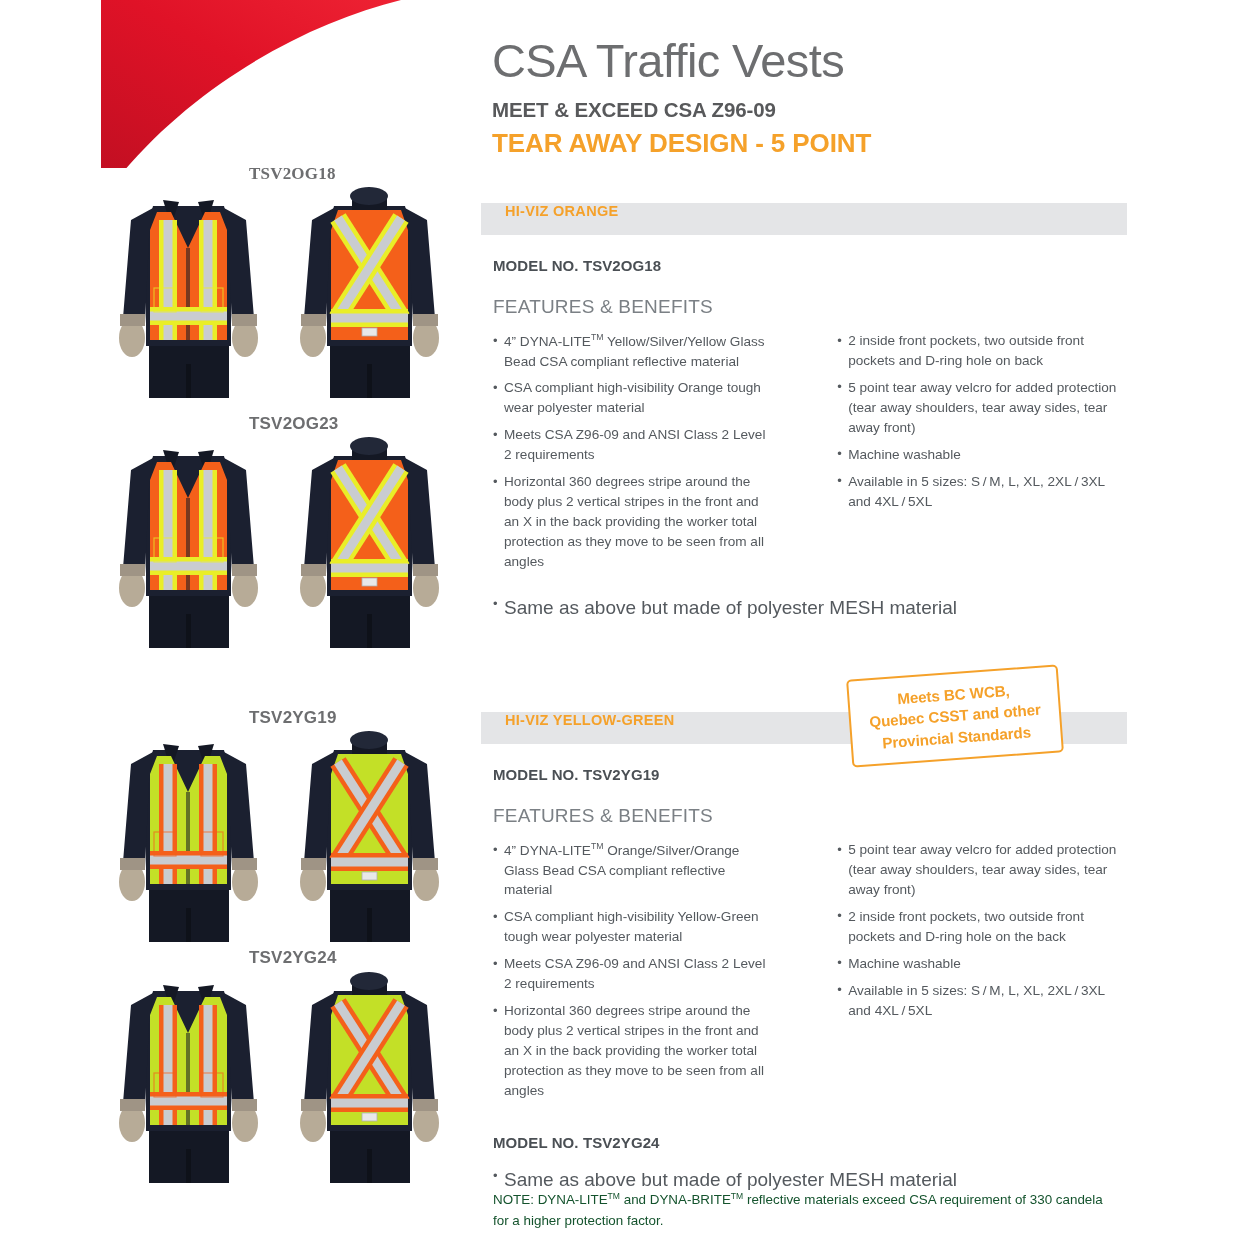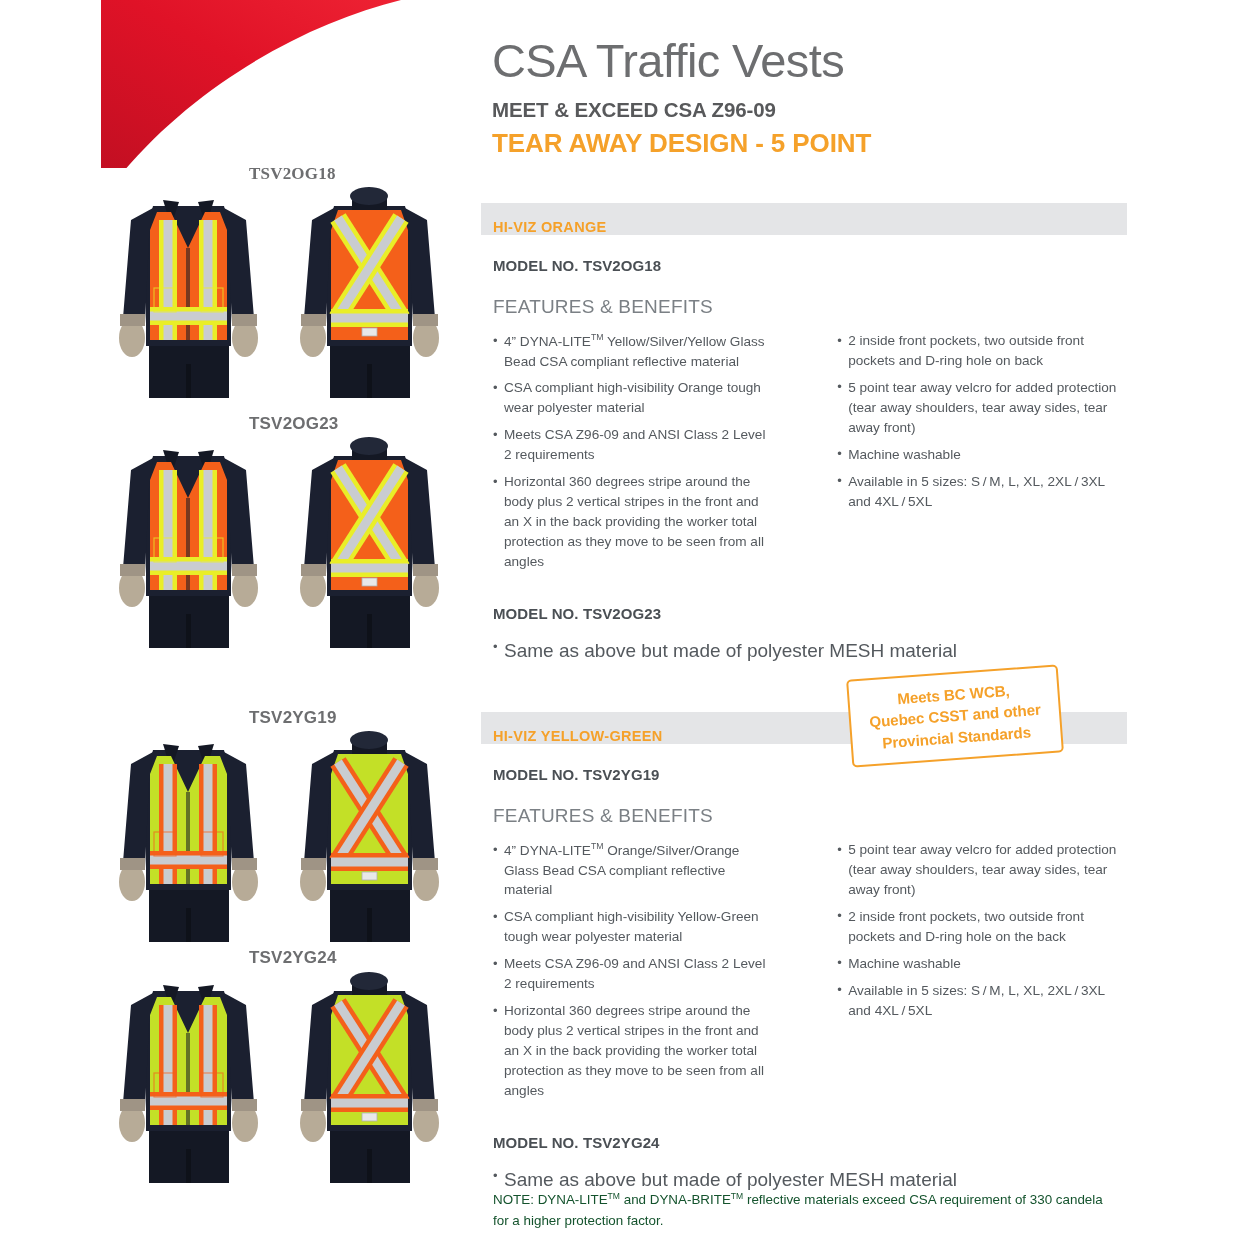--- a/index.html
+++ b/index.html
@@ -89,22 +89,22 @@
   .vest-photo svg { display: block; width: 100%; height: 100%; }
 
   
   .spec-section { position: absolute; left: 481px; width: 646px; }
 
   .section-bar {
     width: 646px;
     height: 32px;
     background: #e4e5e7;
     display: flex;
-    align-items: flex-end;
-    padding-left: 12px;
+    align-items: flex-start;
+    padding-left: 24px;
   }
   .section-bar-label {
     font-size: 14.5px;
     font-weight: bold;
     color: #f5a12a;
     letter-spacing: 0.3px;
   }
   .model-heading {
     font-size: 15px;
     font-weight: bold;
@@ -467,21 +467,20 @@
       </div>
       <div class="bullet-col right">
         <ul class="bullets">
             <li>2 inside front pockets, two outside front pockets and D-ring hole on back</li>
             <li>5 point tear away velcro for added protection (tear away shoulders, tear away sides, tear away front)</li>
             <li>Machine washable</li>
             <li>Available in 5 sizes: S / M, L, XL, 2XL / 3XL and 4XL / 5XL</li>
           </ul>
       </div>
     </div>
-    <div class="model-heading" style="margin-top:26px;">MODEL NO. TSV2OG23</div>
     <div class="single-bullet">Same as above but made of polyester MESH material</div>
   </div>
 
   <div class="spec-section" style="top:712px;">
     <div class="section-bar">
       <span class="section-bar-label">HI-VIZ YELLOW-GREEN</span>
     </div>
     <div class="model-heading">MODEL NO. TSV2YG19</div>
     <div class="features-heading">FEATURES &amp; BENEFITS</div>
     <div class="bullet-columns">

